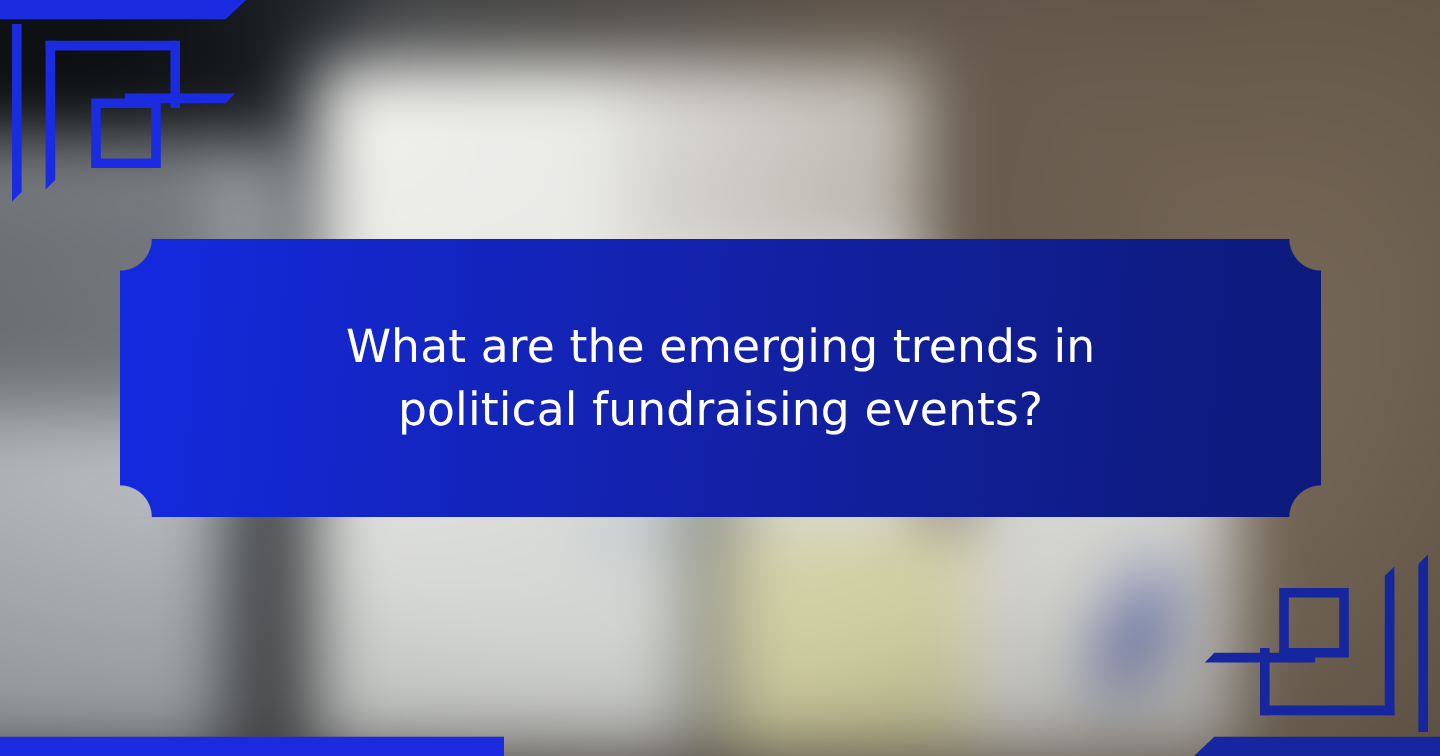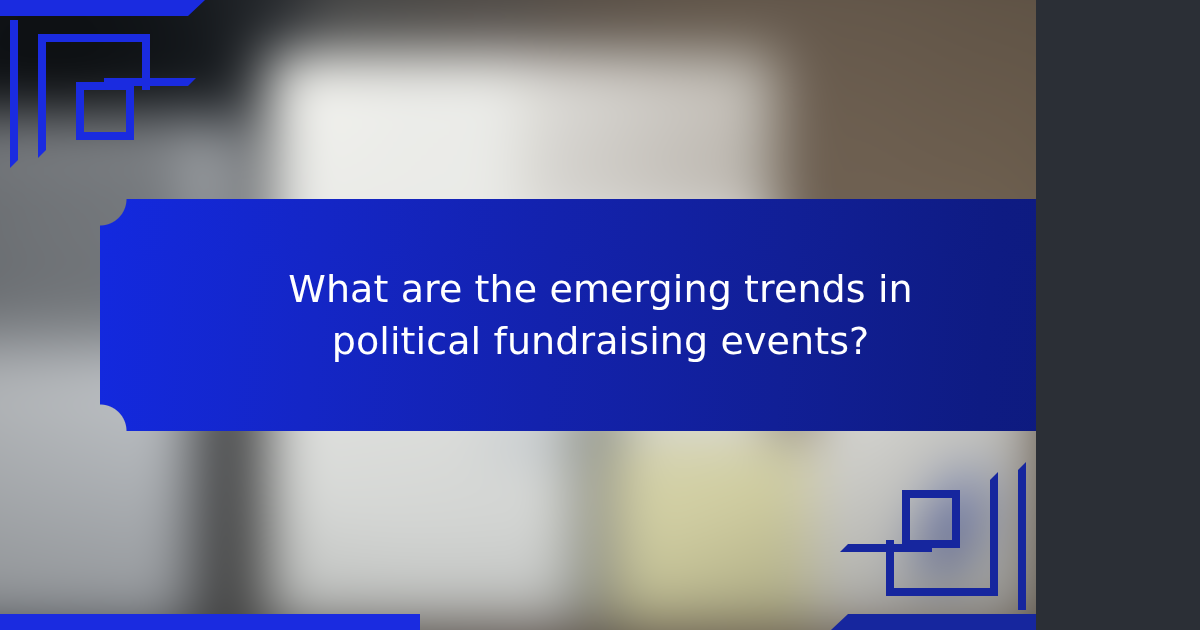--- a/index.html
+++ b/index.html
@@ -10,21 +10,21 @@
   body {
     width: 1200px;
     height: 630px;
     overflow: hidden;
     font-family: "Liberation Sans", sans-serif;
     background: #2b2f36;
   }
 
   #stage {
     position: relative;
-    width: 1036px;
+    width: 1200px;
     height: 630px;
     overflow: hidden;
   }
 
   
   .bg-photo {
     position: absolute;
     inset: -40px;
     overflow: hidden;
     filter: blur(26px) saturate(0.9);

